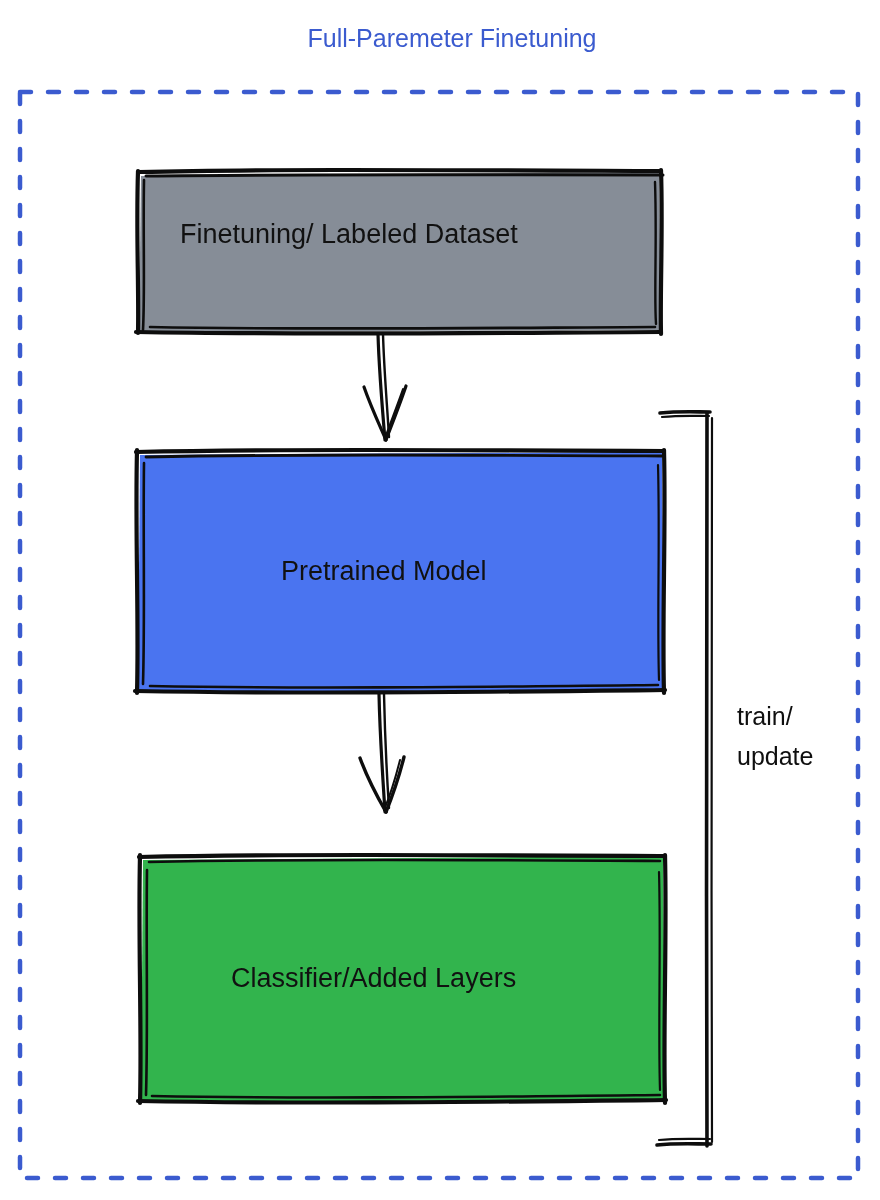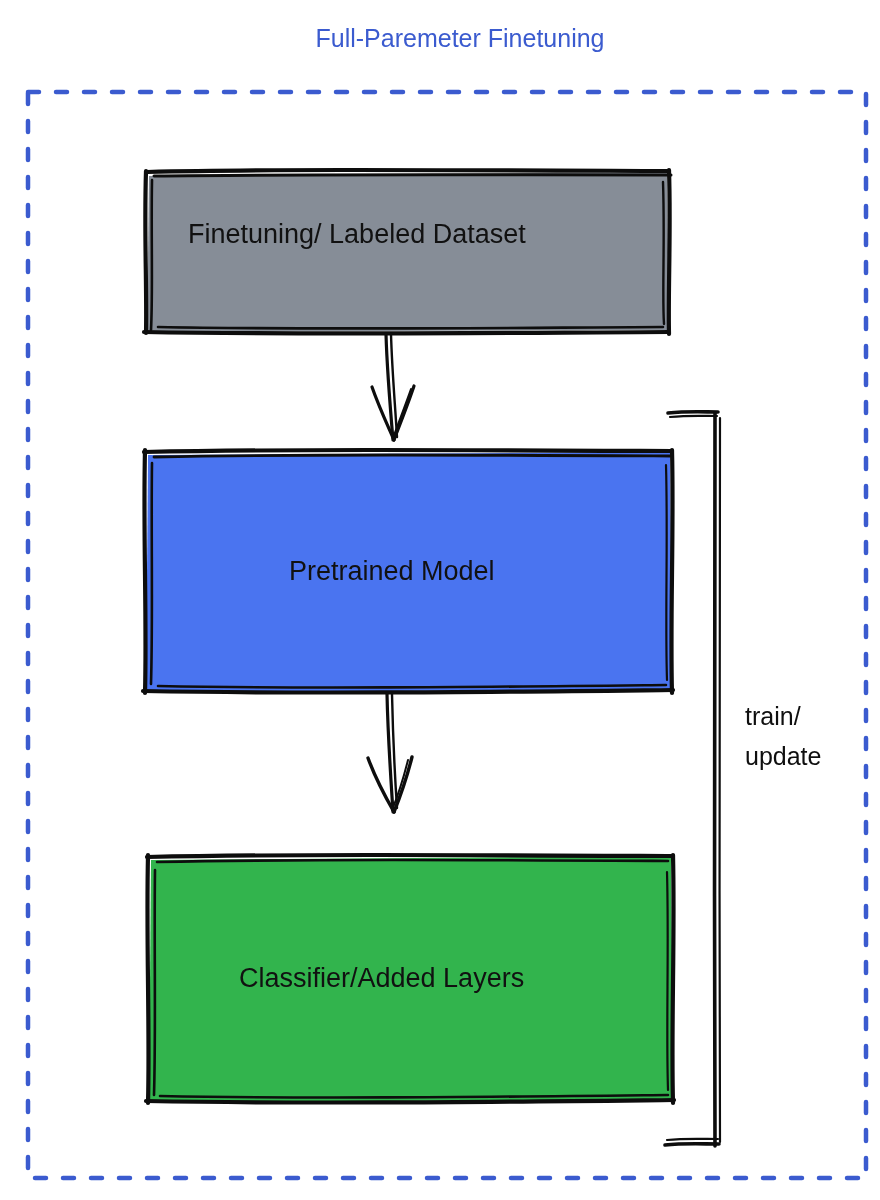--- a/index.html
+++ b/index.html
@@ -9,21 +9,21 @@
   }
   body {
     width: 880px;
     height: 1200px;
     font-family: "Liberation Sans", sans-serif;
     overflow: hidden;
     position: relative;
   }
   #diagram-root {
     position: absolute;
-    left: 8px;
+    left: 0;
     top: 0;
     width: 697px;
     height: 1200px;
     border-radius: 13px;
   }
   svg.canvas {
     display: block;
     width: 880px;
     height: 1200px;
   }

